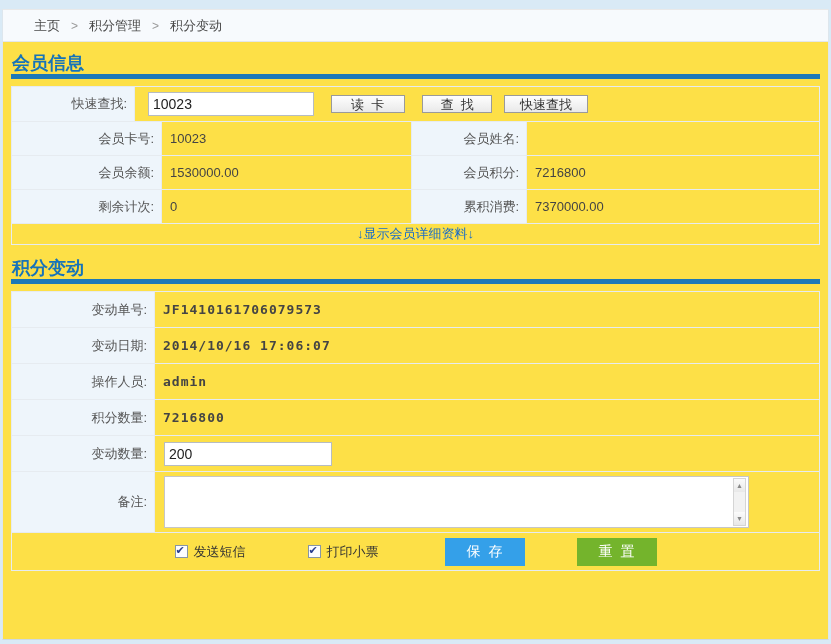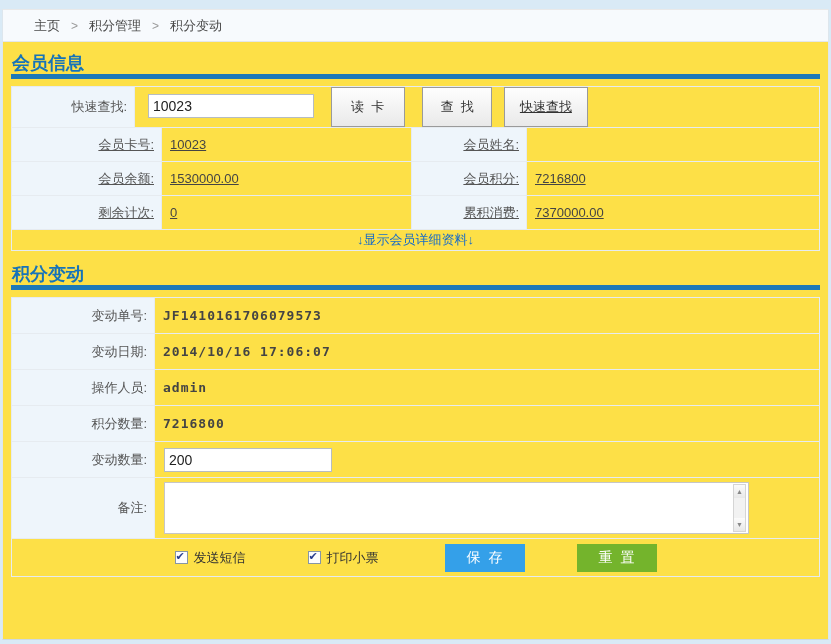--- a/index.html
+++ b/index.html
@@ -20,28 +20,28 @@
   .tbl { margin-top:7px; border:1px solid #dee6ec; }
   .tbl td { border:1px solid #e6ebf0; font-size:13px; color:#444; }
   td.lbl { background:#eef5fb; text-align:right; padding-right:7px; color:#555; }
   td.val { text-align:left; padding-left:8px; }
   .orange { color:#ff5103; }
   
   .search-row td { height:35px; }
   .txt-input { height:24px; border:1px solid #b6bcc2; font-size:14px; color:#222;
                padding:0 4px; font-family:"Liberation Sans",sans-serif; outline:none; }
   .inp-search { width:166px; margin-left:5px; }
-  .gray-btn { height:40px; border:1px solid #9a9a9a; background:linear-gradient(#fefefe,#e9e9e9);
+  .gray-btn { height:18px; border:1px solid #9a9a9a; background:linear-gradient(#fefefe,#e9e9e9);
               font-size:13px; color:#333; white-space:pre; cursor:pointer;
               font-family:"Liberation Sans",sans-serif; }
   .btn-read { width:74px; margin-left:13px; }
   .btn-find { width:70px; margin-left:14px; }
-  .btn-quick { width:84px; margin-left:8px;text-decoration:underline; }
-  
-  .mem-row td { height:34px;text-decoration:underline; }
+  .btn-quick { width:84px; margin-left:8px; }
+  
+  .mem-row td { height:34px; }
   
   .link-row td { height:21px; text-align:center; }
   .detail-link { color:#166bc9; font-size:13px; text-decoration:none; cursor:pointer; }
   
   .frm-row td { height:36px; }
   .mono { font-family:"DejaVu Sans Mono","Liberation Mono",monospace; font-weight:bold;
           font-size:14px; color:#333; letter-spacing:1px; }
   .red { color:#e00000; }
   
   .radio-group { display:flex; align-items:center; }

